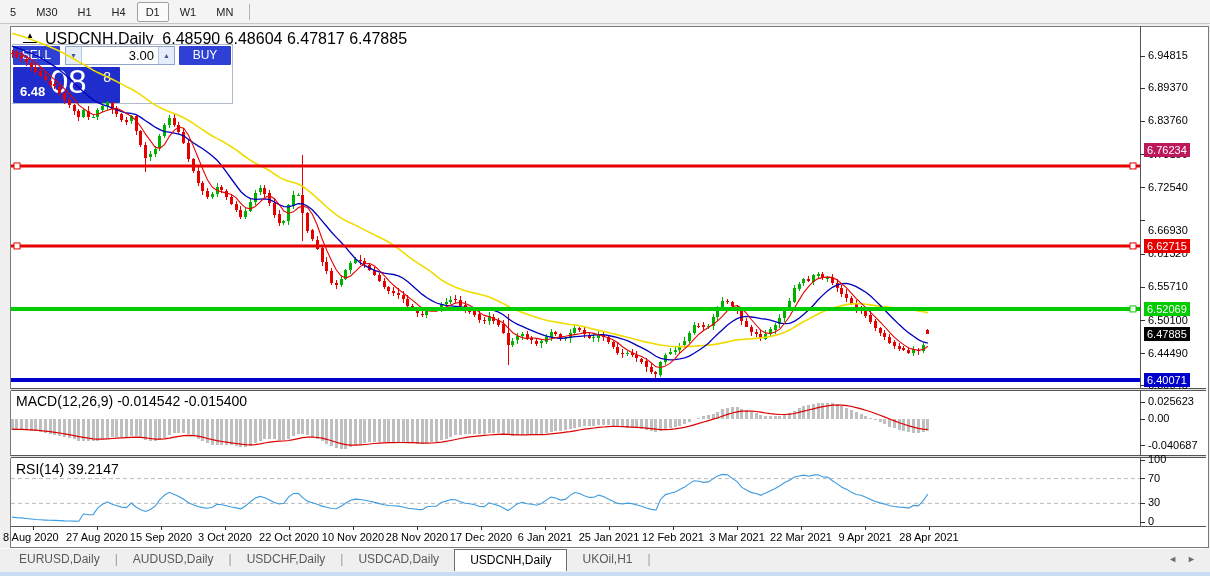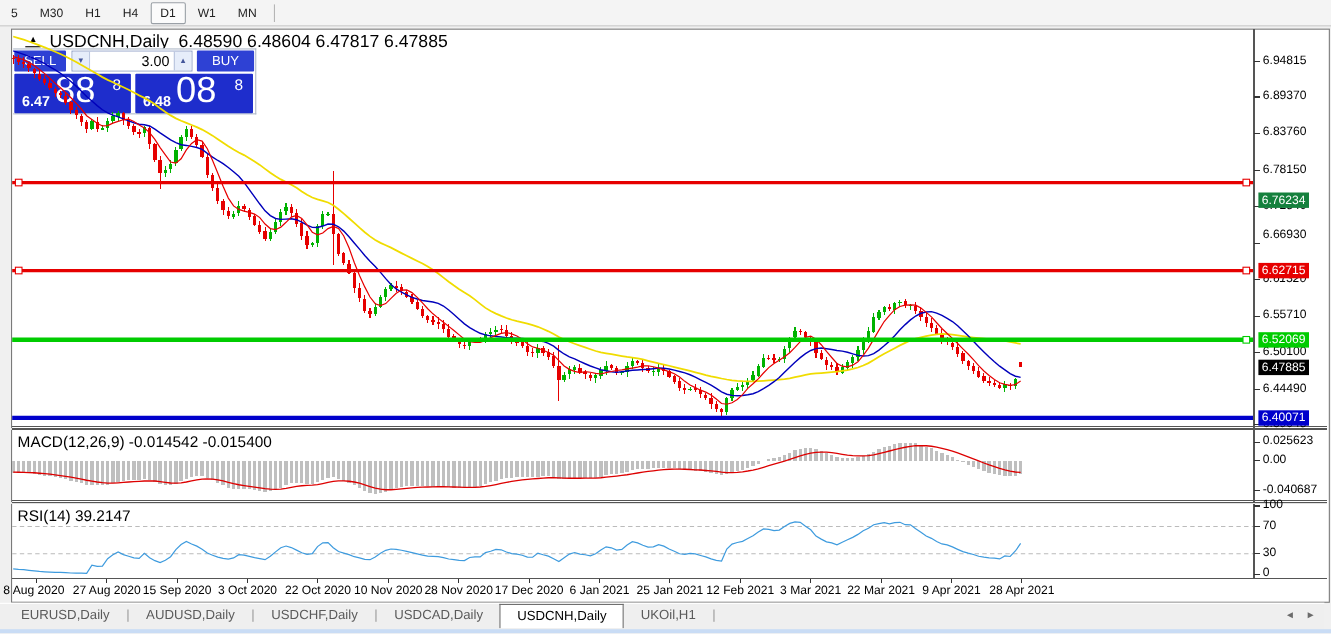--- a/index.html
+++ b/index.html
@@ -84,25 +84,20 @@
       <div id="qp-row1">
         <div id="sell-btn" class="qp-btn">SELL</div>
         <div id="vol-stepper">
           <div id="vol-down" class="step-btn">▼</div>
           <div id="vol-value">3.00</div>
           <div id="vol-up" class="step-btn">▲</div>
         </div>
         <div id="buy-btn" class="qp-btn">BUY</div>
       </div>
       <div id="qp-row2">
-        <div id="sell-box" class="price-box">
-          <span class="pb-small">6.47</span>
-          <span class="pb-big">88</span>
-          <span class="pb-sup">8</span>
-        </div>
         <div id="buy-box" class="price-box">
           <span class="pb-small">6.48</span>
           <span class="pb-big">08</span>
           <span class="pb-sup">8</span>
         </div>
       </div>
     </div>
   </div>
 
   <svg id="paneSvg" width="1210" height="576">
@@ -769,34 +764,34 @@
 
   <div class="ind-label" style="top:393px">MACD(12,26,9) -0.014542 -0.015400</div>
   <div class="ind-label" style="top:461px">RSI(14) 39.2147</div>
 
   <div id="price-axis">
       <div class="ax-lab" style="top: 49px;">6.94815</div>
       <div class="ax-lab" style="top: 81.2181px;">6.89370</div>
       <div class="ax-lab" style="top: 114.412px;">6.83760</div>
       <div class="ax-lab" style="top: 147.607px;">6.78150</div>
       <div class="ax-lab" style="top: 180.801px;">6.72540</div>
-      <div class="ax-lab" style="top: 207px;">6.66930</div>
+      <div class="ax-lab" style="top: 224px;">6.66930</div>
       <div class="ax-lab" style="top: 247.19px; font-style: italic;">6.61320</div>
       <div class="ax-lab" style="top: 280.384px;">6.55710</div>
       <div class="ax-lab" style="top: 313.579px;">6.50100</div>
       <div class="ax-lab" style="top: 346.773px;">6.44490</div>
       <div class="ax-lab" style="top: 378.991px;">6.39045</div>
       <div class="ax-lab" style="top: 395.012px;">0.025623</div>
       <div class="ax-lab" style="top: 412px;">0.00</div>
       <div class="ax-lab" style="top: 438.975px;">-0.040687</div>
       <div class="ax-lab" style="top: 453px;">100</div>
       <div class="ax-lab" style="top: 471.6px;">70</div>
       <div class="ax-lab" style="top: 496.4px;">30</div>
       <div class="ax-lab" style="top: 515px;">0</div>
-      <div class="ax-chip" style="top: 175px; background: #15803d;">6.76234</div>
+      <div class="ax-chip" style="top: 143px; background: #be185d;">6.76234</div>
       <div class="ax-chip" style="top: 238.936px; background: rgb(230, 0, 0);">6.62715</div>
       <div class="ax-chip" style="top: 301.928px; background: rgb(0, 204, 0);">6.52069</div>
       <div class="ax-chip" style="top: 372.92px; background: rgb(0, 0, 204);">6.40071</div>
       <div class="ax-chip" style="top: 326.685px; background: rgb(0, 0, 0);">6.47885</div>
     </div>
   <div id="date-axis">
       <div class="date-lab" style="left: 3px; transform: none;">8 Aug 2020</div>
       <div class="date-lab" style="left: 97px; transform: translateX(-50%);">27 Aug 2020</div>
       <div class="date-lab" style="left: 161px; transform: translateX(-50%);">15 Sep 2020</div>
       <div class="date-lab" style="left: 225px; transform: translateX(-50%);">3 Oct 2020</div>

